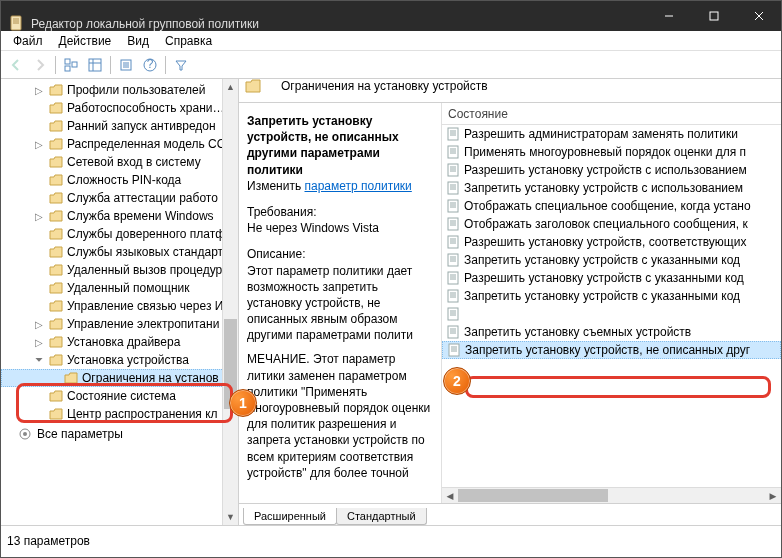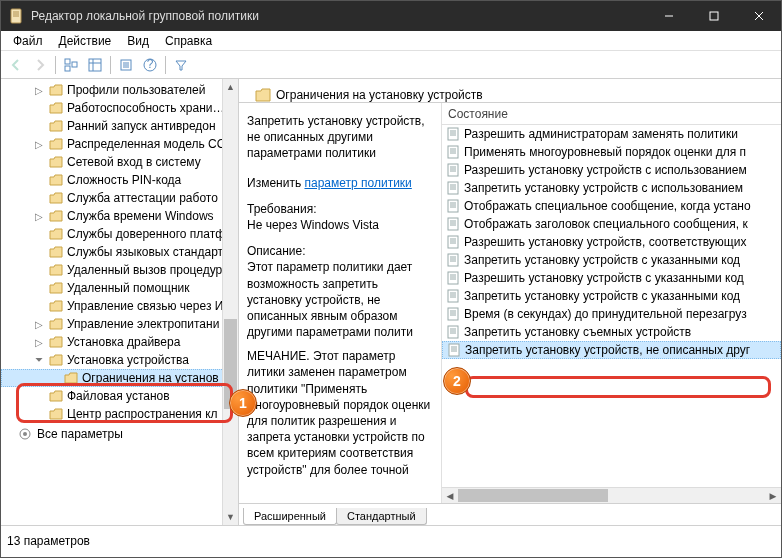--- a/index.html
+++ b/index.html
@@ -1,19 +1,19 @@
 <!DOCTYPE html>
 <html><head>
 <meta charset="utf-8">
 <style>
 * { box-sizing: border-box; margin: 0; padding: 0; font-family: "Segoe UI", Tahoma, sans-serif; font-size: 12px; }
 body { background: #fff; width: 782px; height: 558px; overflow: hidden; border: 1px solid #555; position: relative; }
 
 
-.titlebar { height: 30px; background: #2b2b2b; color: #fff; display: flex; align-items: center; padding-left: 8px; }
+.titlebar { height: 30px; background: #2b2b2b; color: #fff; display: flex; align-items: flex-end; padding-left: 8px; }
 .titlebar .icon { width: 16px; height: 16px; margin-right: 6px; }
 .titlebar .title { flex: 1; font-size: 12px; color: #ddd; }
 .titlebar .winbtns { display: flex; }
 .titlebar .winbtn { width: 45px; height: 30px; display: flex; align-items: center; justify-content: center; color: #fff; cursor: pointer; }
 .titlebar .winbtn svg { width: 10px; height: 10px; }
 
 
 .menubar { height: 20px; background: #fff; border-bottom: 1px solid #e0e0e0; display: flex; align-items: center; padding-left: 4px; }
 .menubar .menuitem { padding: 2px 8px; cursor: pointer; }
 
@@ -34,25 +34,25 @@
 .tree-item .chev { position: absolute; left: 20px; width: 10px; color: #777; font-size: 10px; }
 .tree-item.level2 .chev { left: 34px; }
 .tree-item.level3 .chev { left: 48px; }
 .tree-item .fld-icon { width: 14px; height: 12px; margin-right: 4px; flex-shrink:0; }
 .tree-vscroll { position: absolute; right: 0; top: 0; width: 16px; height: 100%; background: #f0f0f0; border-left:1px solid #dcdcdc; }
 .tree-vscroll .thumb { position: absolute; left: 1px; right: 1px; top: 240px; height: 90px; background: #c2c2c2; }
 .tree-vscroll .arr { position:absolute; left:0; right:0; height:16px; display:flex; align-items:center; justify-content:center; color:#606060; font-size:9px; }
 .tree-vscroll .arr.up { top:0; } .tree-vscroll .arr.down { bottom:0; }
 
 .contentpane { flex: 1; display: flex; flex-direction: column; position: relative; }
-.content-header { height: 24px; background: #fff; border-bottom: 1px solid #d0d0d0; display: flex; align-items: flex-end; padding-left: 16px; gap: 5px; }
+.content-header { height: 24px; background: #fff; border-bottom: 1px solid #d0d0d0; display: flex; align-items: flex-start; padding-left: 6px; gap: 20px; }
 .content-header .fld-icon { width: 16px; height: 14px; }
 .content-body { flex: 1; display: flex; overflow: hidden; }
 .descpane { width: 202px; padding: 10px 8px; line-height: 1.35; overflow: hidden; }
-.descpane .policy-name { font-weight: 400; margin-bottom: 13px; }
+.descpane .policy-name { font-weight: 700; margin-bottom: 0; }
 .descpane .link { color: #0066cc; text-decoration: underline; cursor: pointer; }
 .descpane .section-label { margin-top: 10px; }
 .listpane { flex: 1; position: relative; border-left: 1px solid #e0e0e0; }
 .listhead { height: 22px; border-bottom: 1px solid #e0e0e0; display: flex; align-items: center; padding-left: 6px; font-weight: 400; color: #444; }
 .policy-row { height: 18px; display: flex; align-items: center; padding-left: 4px; white-space: nowrap; cursor: pointer; }
 .policy-row.selected { background: #cce8ff; border: 1px dotted #83bdec; }
 .policy-row .pol-icon { width: 14px; height: 14px; margin-right: 4px; flex-shrink:0; }
 .list-hscroll { position: absolute; left: 0; right: 0; bottom: 0; height: 16px; background: #f0f0f0; border-top:1px solid #dcdcdc; }
 .list-hscroll .thumb { position: absolute; top: 1px; bottom: 1px; left: 16px; width: 150px; background: #c2c2c2; }
 .list-hscroll .arr { position:absolute; top:0; bottom:0; width:16px; display:flex; align-items:center; justify-content:center; color:#606060; font-size:9px; }
@@ -282,21 +282,21 @@
           <span class="fld-icon"><svg viewBox="0 0 14 12">
               <path d="M1 3 L5 3 L6 1 L13 1 L13 11 L1 11 Z" fill="#f6dd9c" stroke="#caa548"></path>
             </svg></span>
           <span>Ограничения на установ</span>
         </div>
         <div class="tree-item level2">
           <span class="chev"></span>
           <span class="fld-icon"><svg viewBox="0 0 14 12">
               <path d="M1 3 L5 3 L6 1 L13 1 L13 11 L1 11 Z" fill="#f6dd9c" stroke="#caa548"></path>
             </svg></span>
-          <span>Файловая установ</span>
+          <span>Состояние система</span>
         </div>
         <div class="tree-item level2">
           <span class="chev"></span>
           <span class="fld-icon"><svg viewBox="0 0 14 12">
               <path d="M1 3 L5 3 L6 1 L13 1 L13 11 L1 11 Z" fill="#f6dd9c" stroke="#caa548"></path>
             </svg></span>
           <span>Центр распространения кл</span>
         </div>
       </div>
 
@@ -427,21 +427,20 @@
                 </svg></span>
               <span>Запретить установку устройств с указанными код</span>
             </div>
             <div class="policy-row">
               <span class="pol-icon"><svg viewBox="0 0 14 14">
                   <rect x="2" y="1" width="10" height="12" fill="#fff" stroke="#9aa"></rect>
                   <line x1="4" y1="4" x2="10" y2="4" stroke="#9aa"></line>
                   <line x1="4" y1="6" x2="10" y2="6" stroke="#9aa"></line>
                   <line x1="4" y1="8" x2="10" y2="8" stroke="#9aa"></line>
                 </svg></span>
-              <span>Время (в секундах) до принудительной перезагруз</span>
             </div>
             <div class="policy-row">
               <span class="pol-icon"><svg viewBox="0 0 14 14">
                   <rect x="2" y="1" width="10" height="12" fill="#fff" stroke="#9aa"></rect>
                   <line x1="4" y1="4" x2="10" y2="4" stroke="#9aa"></line>
                   <line x1="4" y1="6" x2="10" y2="6" stroke="#9aa"></line>
                   <line x1="4" y1="8" x2="10" y2="8" stroke="#9aa"></line>
                 </svg></span>
               <span>Запретить установку съемных устройств</span>
             </div>

